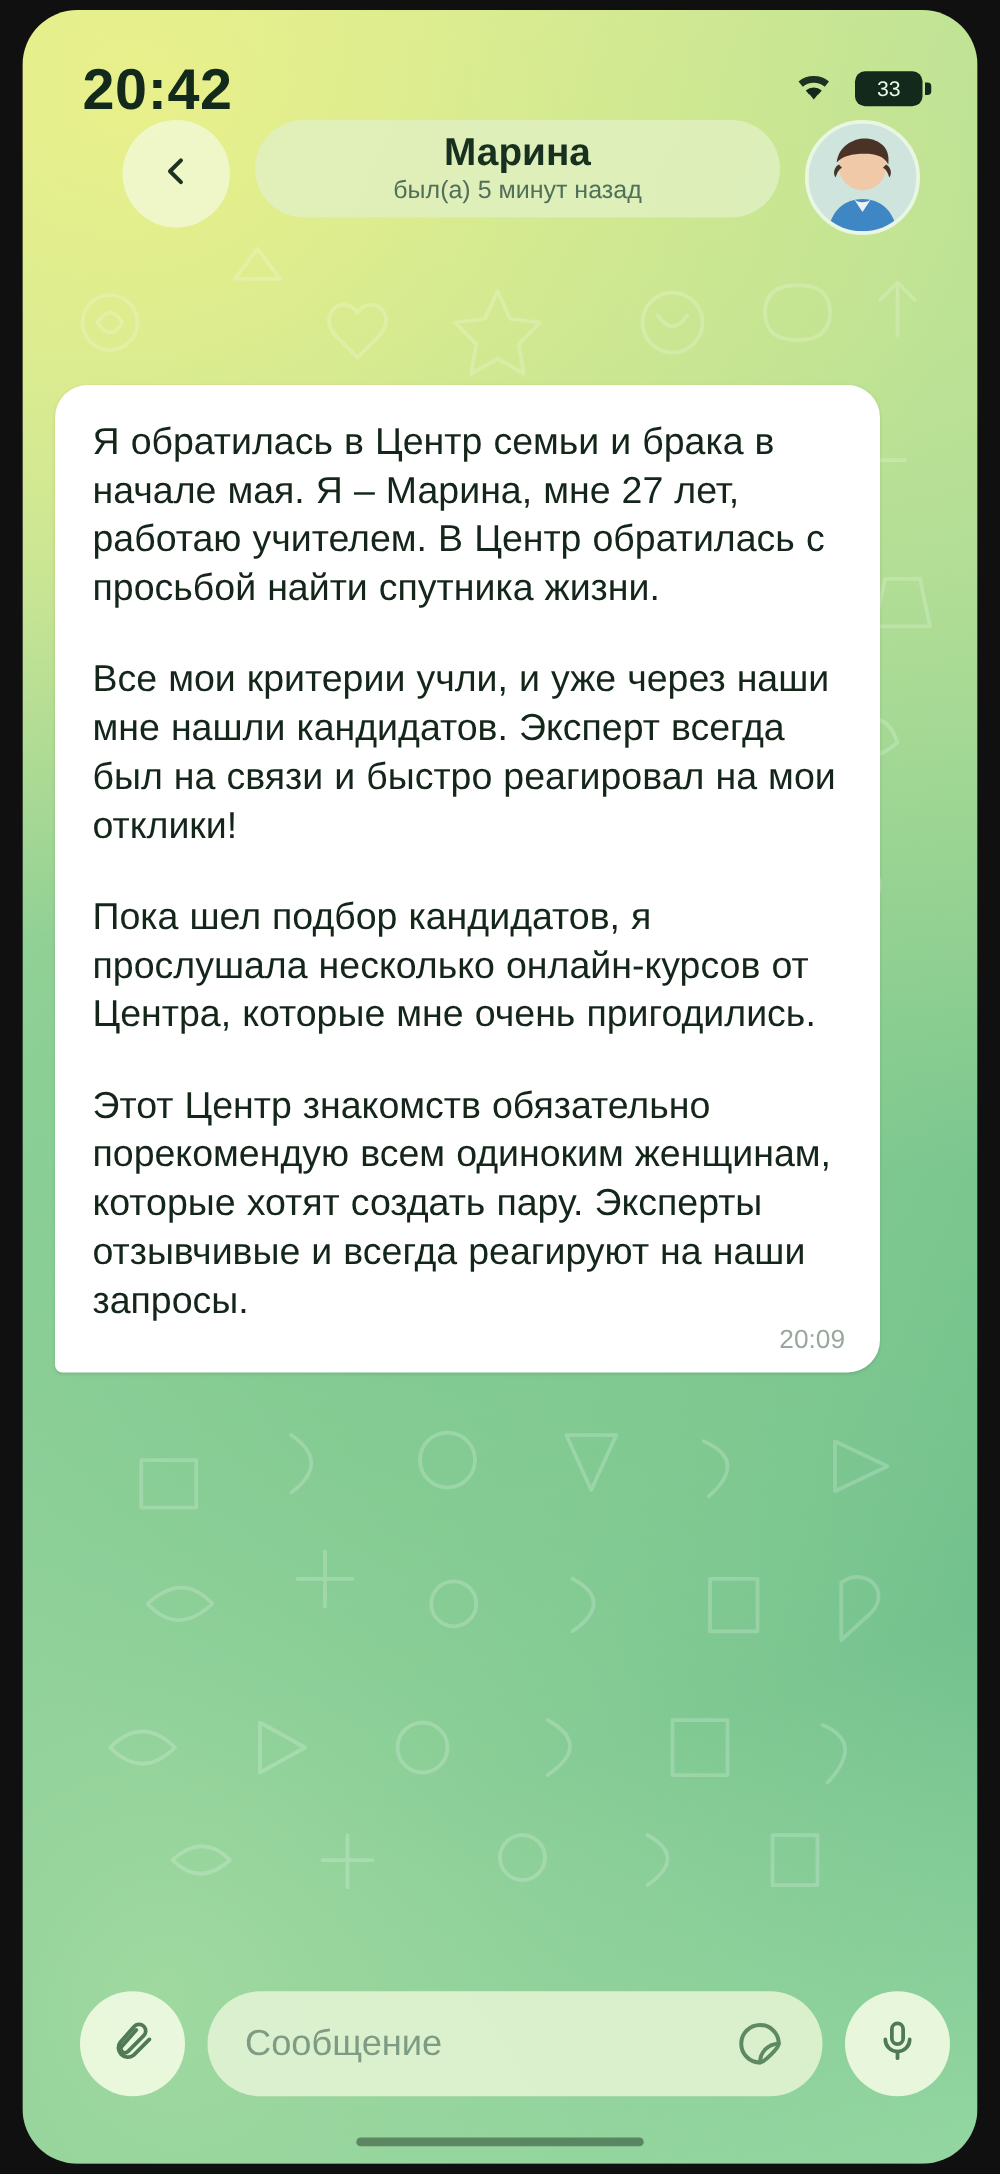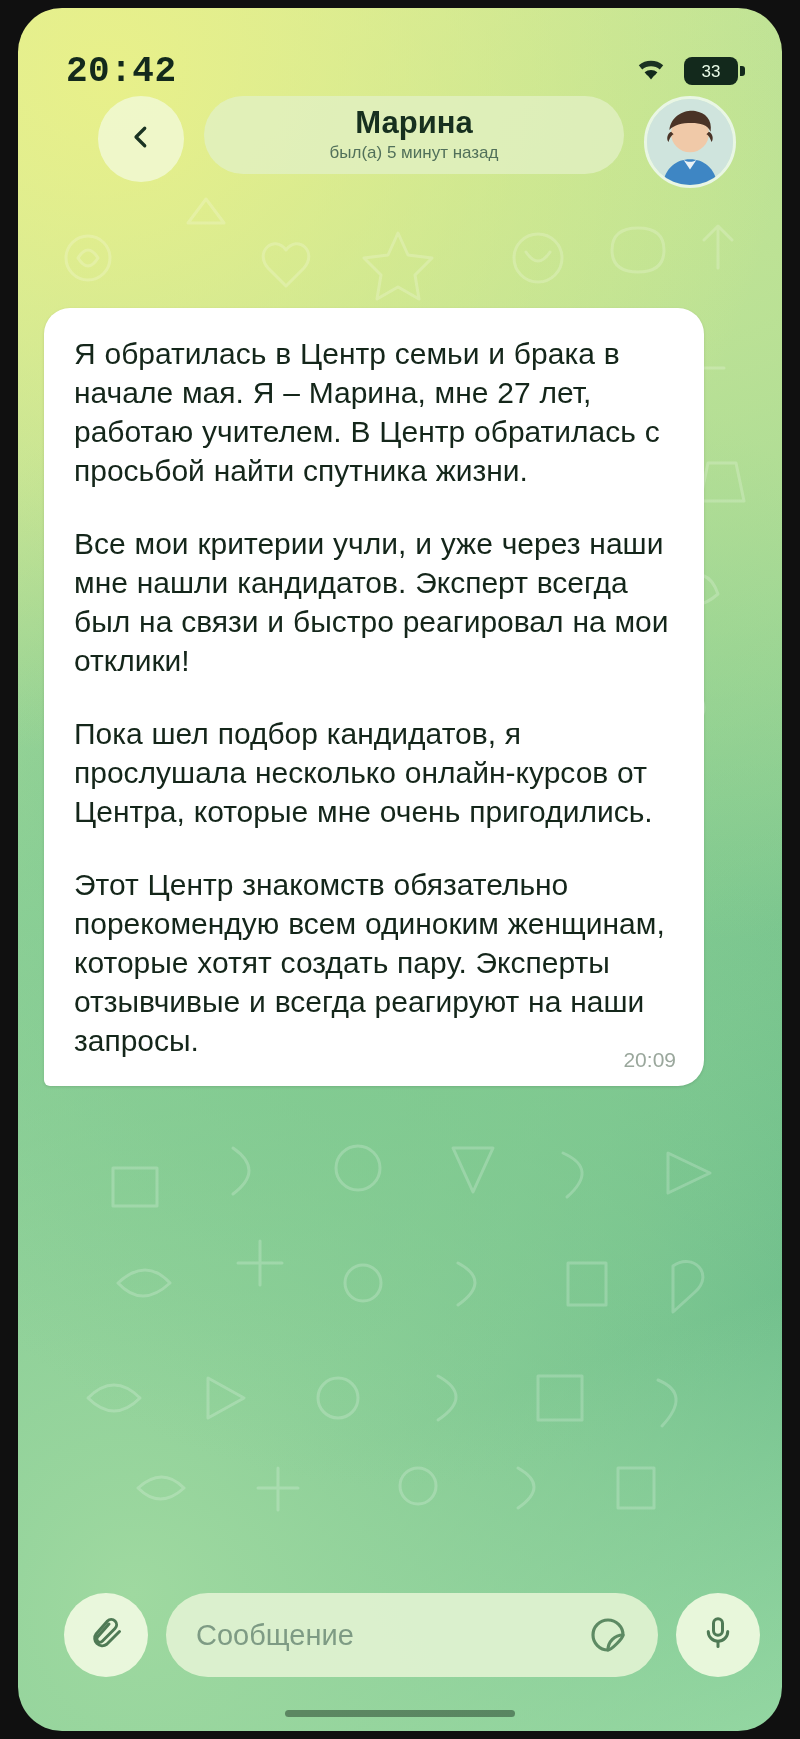--- a/index.html
+++ b/index.html
@@ -46,25 +46,24 @@
     left: 0; top: 0;
     width: 100%;
     height: 96px;
     display: flex;
     align-items: center;
     justify-content: space-between;
     padding: 30px 44px 0 48px;
     color: #12261a;
   }
   .clock {
-    font-size: 36px;
+    font-size: 46px;
     font-weight: bold;
     letter-spacing: 0.5px;
     color: #13291c;
-    font-family: Liberation Mono, monospace;
   }
   .status-right {
     display: flex;
     align-items: center;
     gap: 14px;
   }
   .battery {
     position: relative;
     width: 54px;
     height: 28px;
@@ -127,21 +126,21 @@
     justify-content: center;
     cursor: pointer;
   }
   .chat-title {
     font-size: 31px;
     font-weight: bold;
     color: #17301f;
     line-height: 1.05;
   }
   .chat-sub {
-    font-size: 17px;
+    font-size: 20px;
     color: #51705a;
     margin-top: 3px;
   }
   .avatar {
     width: 92px;
     height: 92px;
     border-radius: 50%;
     flex: 0 0 auto;
     background: #cfe9d6;
     border: 3px solid #e9f6e4;
@@ -167,21 +166,21 @@
     box-shadow: 0 1px 3px rgba(0,0,0,0.12);
     max-width: 660px;
   }
   .bubble p {
     font-size: 30px;
     line-height: 1.30;
     color: #14261a;
     margin-bottom: 34px;
     word-spacing: 0.5px;
   }
-  .bubble p:last-of-type { margin-bottom: 8px; }
+  .bubble p:last-of-type { margin-bottom: 20px; }
   .msg-time {
     position: absolute;
     right: 28px;
     bottom: 14px;
     font-size: 21px;
     color: #9aa79c;
   }
 
   
   .inputbar {

